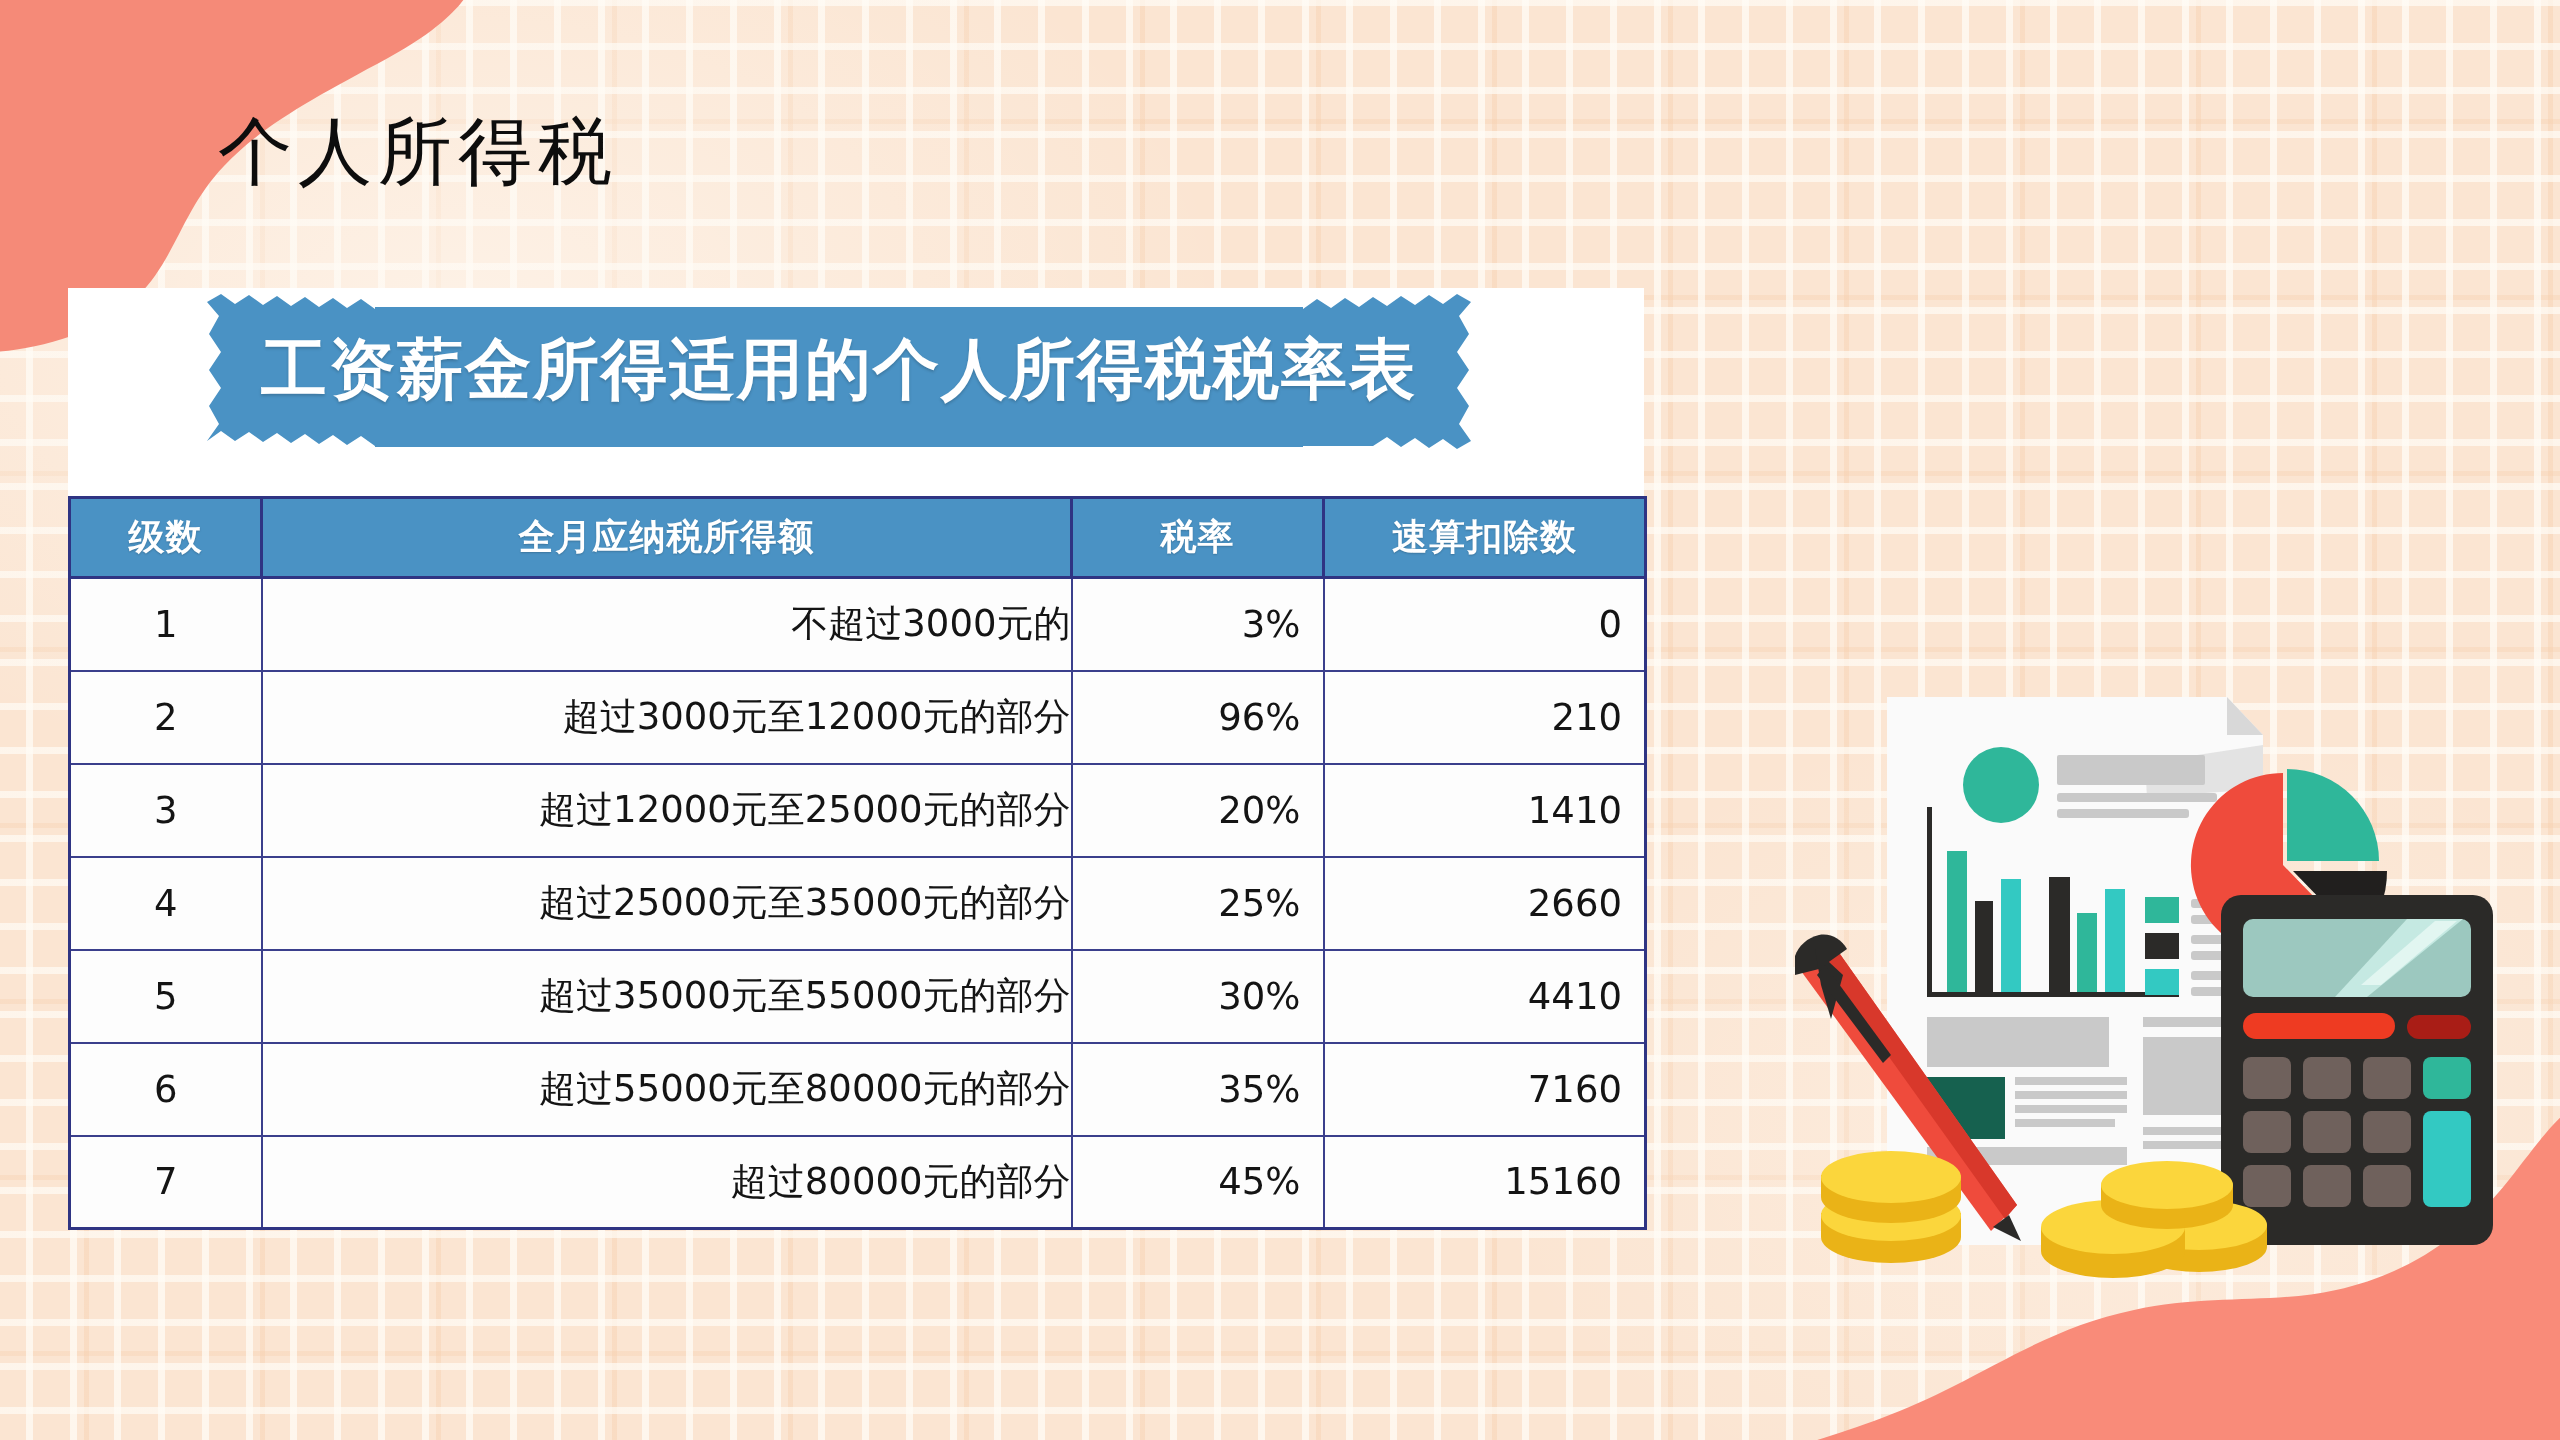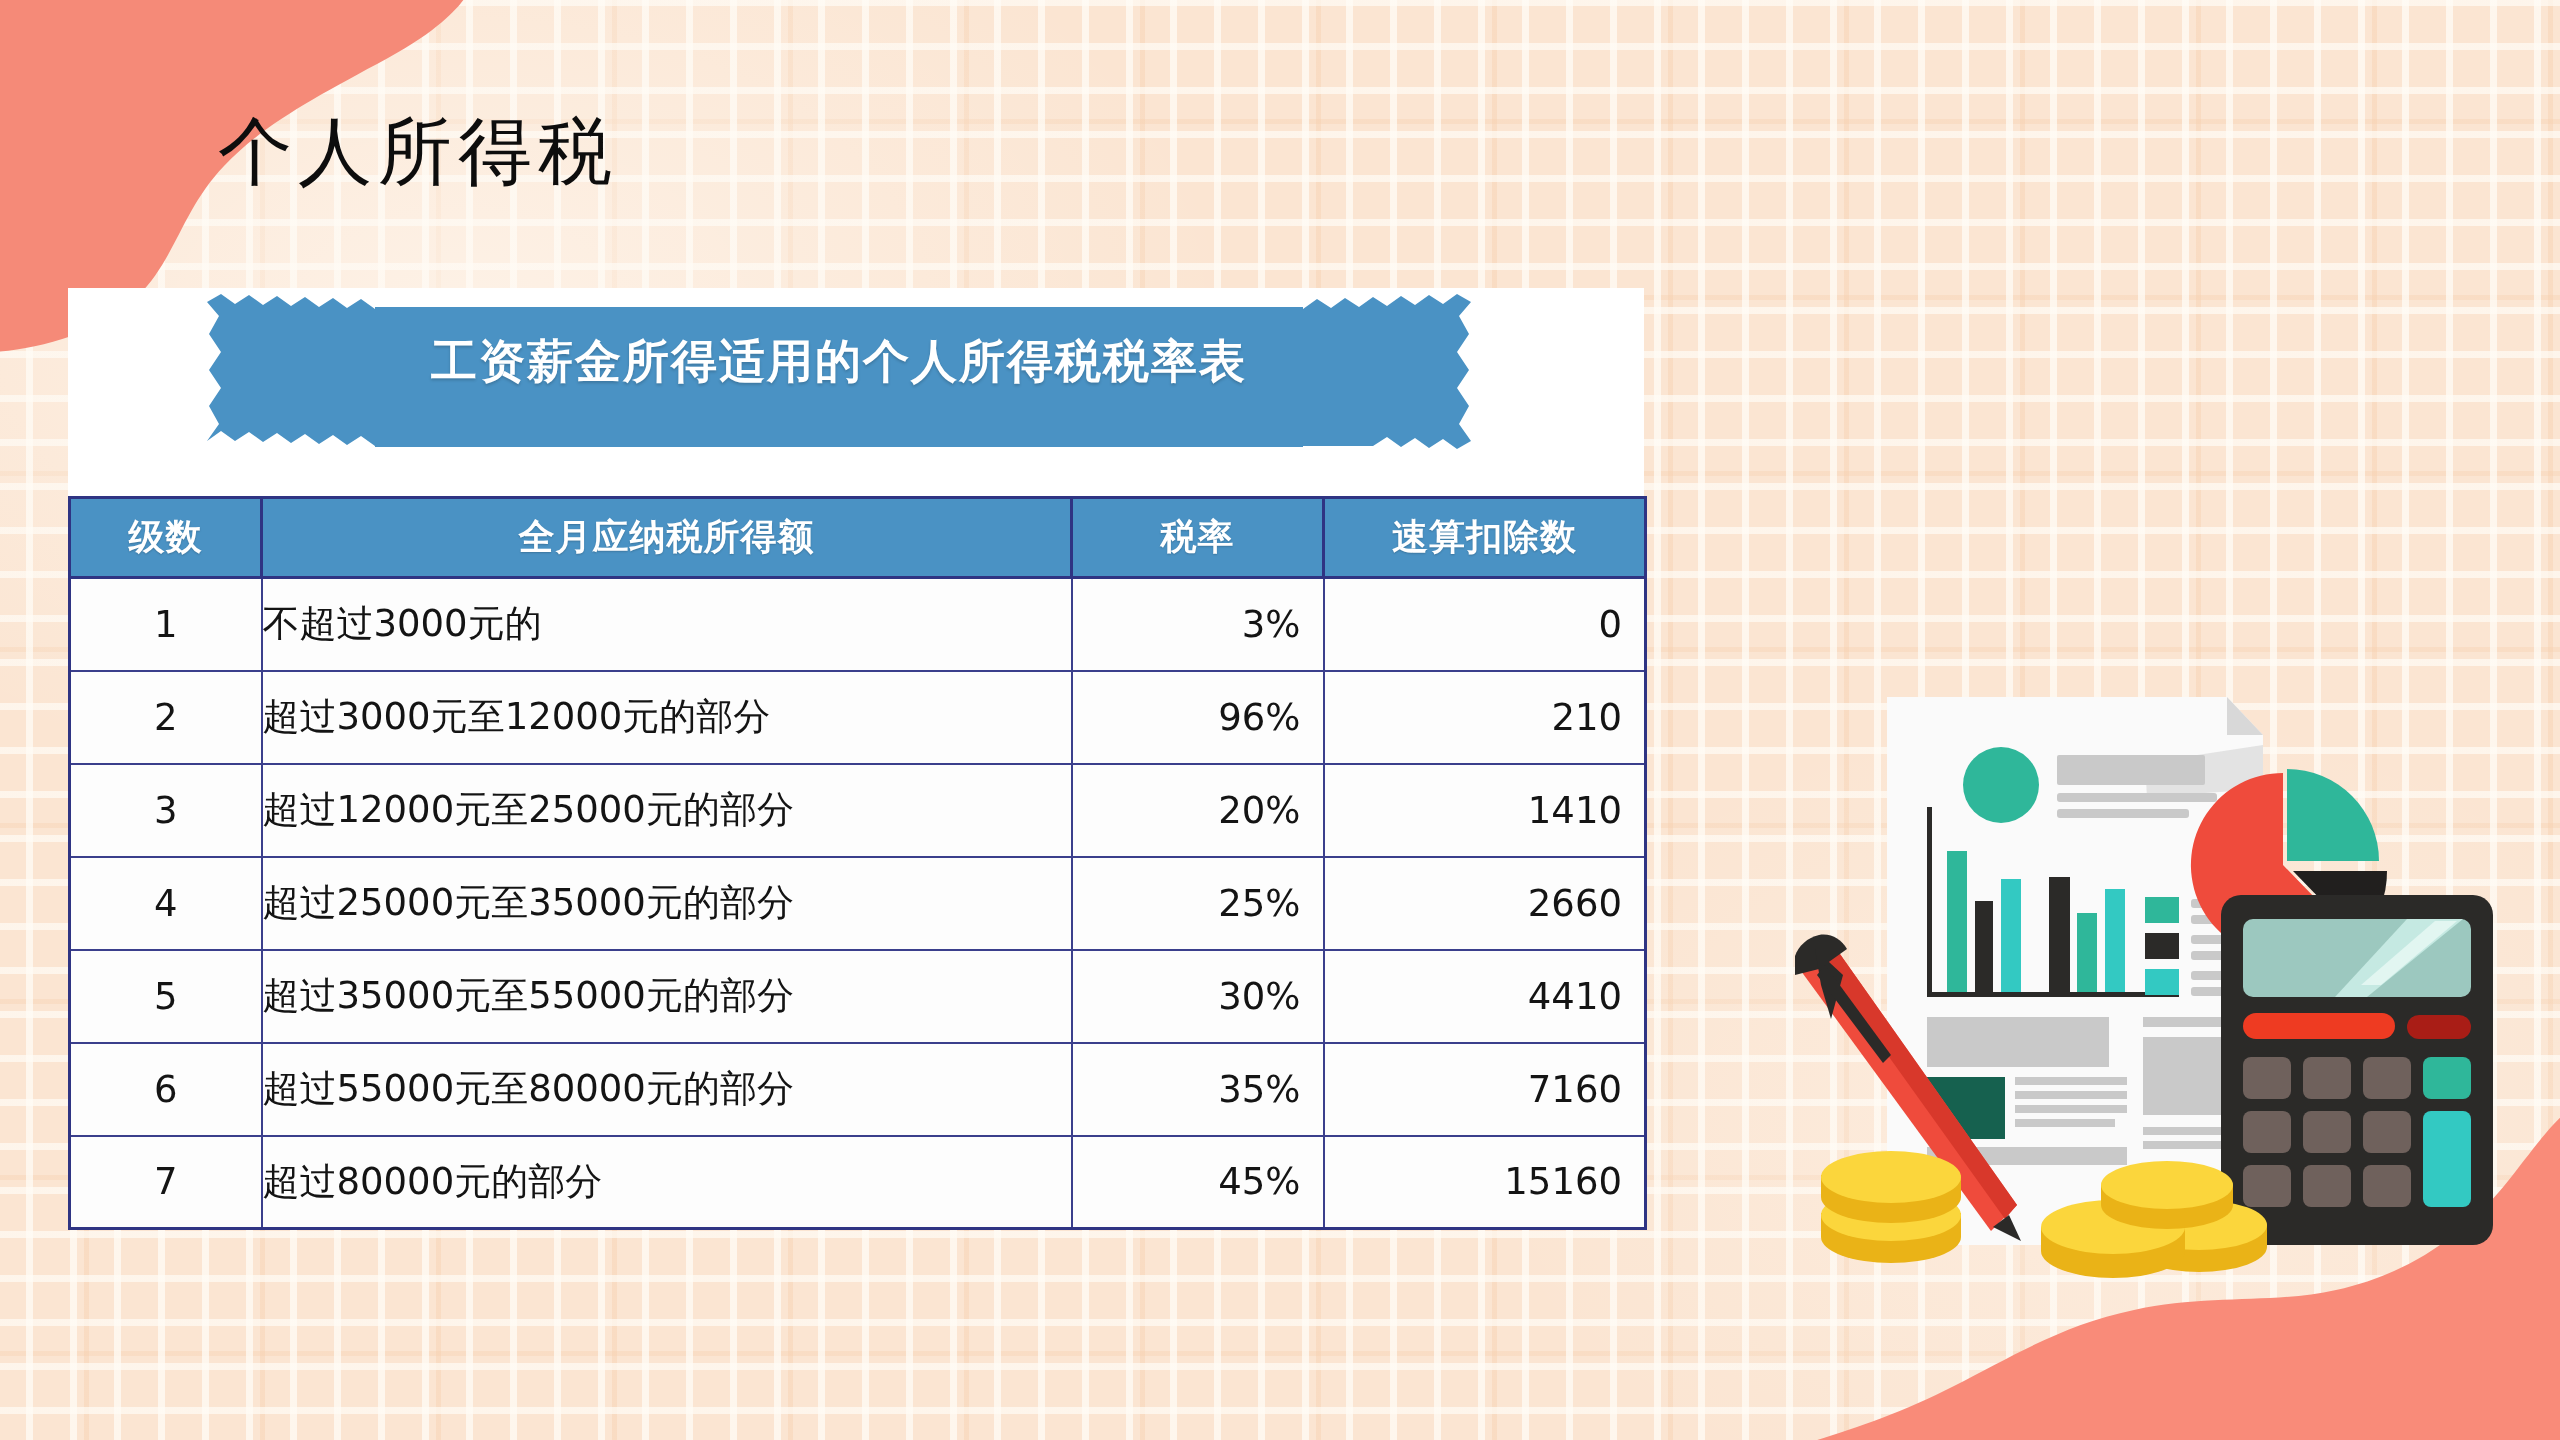--- a/index.html
+++ b/index.html
@@ -80,25 +80,25 @@
   }
 
   
   #banner{
     position:absolute; z-index:7;
     left:207px; top:294px;
     width:1264px; height:155px;
   }
   #banner-label{
     position:absolute; z-index:8;
-    left:207px; top:286px;
+    left:207px; top:294px;
     width:1264px; height:155px;
     display:flex; align-items:center; justify-content:center;
     color:#ffffff;
-    font-size:46px; font-weight:bold;
+    font-size:66px; font-weight:bold;
     letter-spacing:2px;
     font-family:"DejaVu Sans","Liberation Sans",sans-serif;
     text-shadow:0 2px 3px rgba(0,0,0,0.18);
     white-space:nowrap;
     padding-bottom:4px;
   }
 
   
   #tax-table{
     position:absolute; z-index:6;
@@ -127,21 +127,21 @@
   }
   #tax-table tbody td{
     height:93px;
     border:2px solid #3b3f8c;
     font-size:37px;
     color:#141414;
     background:#fdfdfd;
     font-family:"DejaVu Sans","Liberation Sans",sans-serif;
   }
   #tax-table tbody td.level{ text-align:center; }
-  #tax-table tbody td.range{ text-align:left;  }
+  #tax-table tbody td.range{ text-align:right;  }
   #tax-table tbody td.rate { text-align:right; padding-right:22px; }
   #tax-table tbody td.ded  { text-align:right; padding-right:22px; }
 
   
   #illustration{
     position:absolute; z-index:6;
     left:1795px; top:685px;
     width:720px; height:620px;
   }
 </style>

